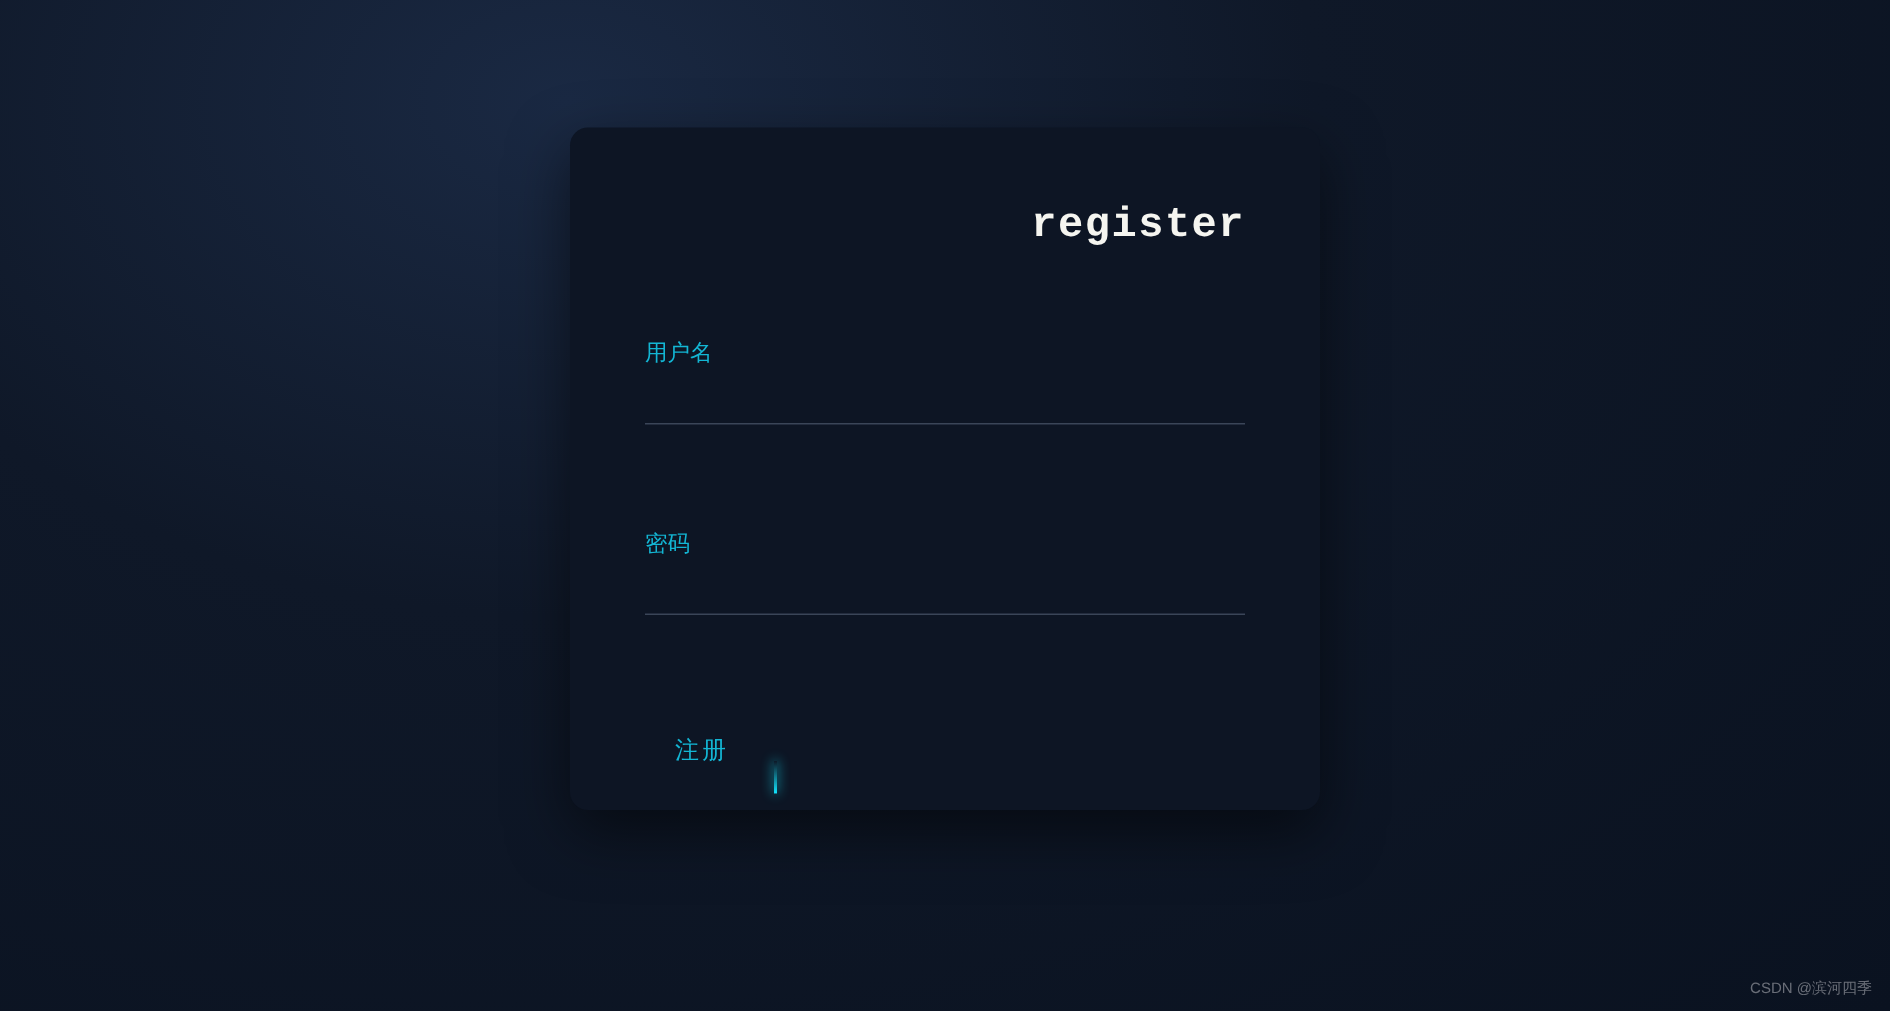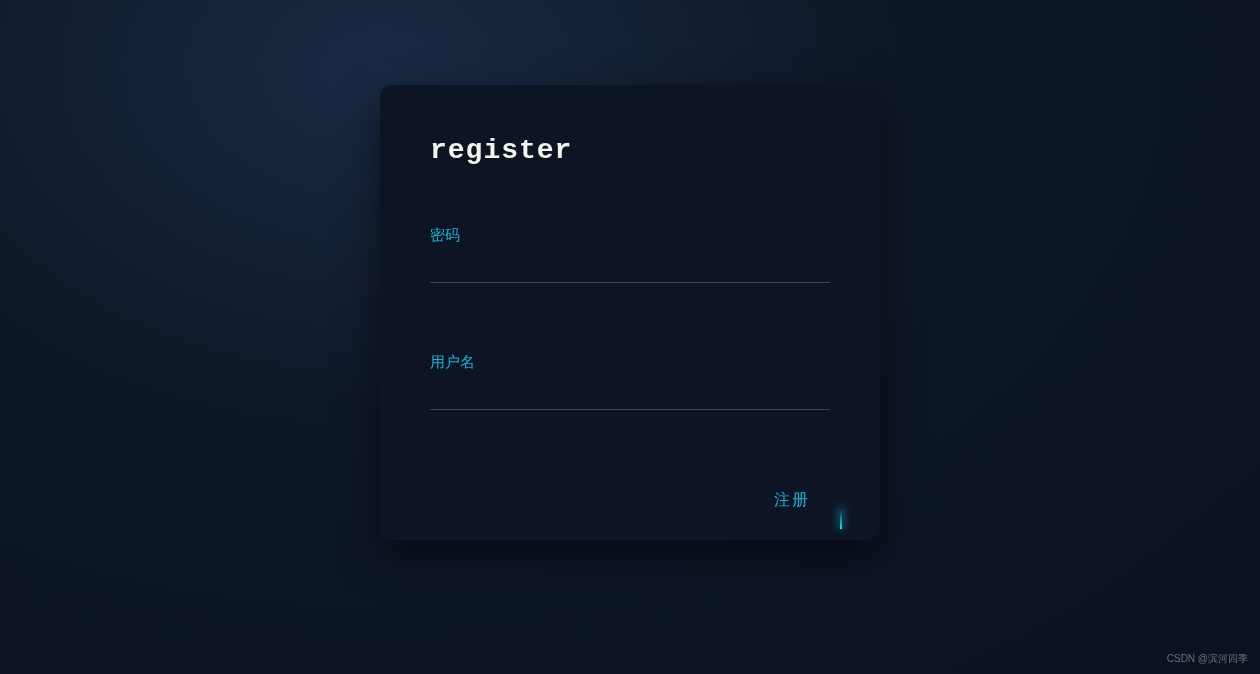--- a/index.html
+++ b/index.html
@@ -24,21 +24,21 @@
     .card {
       width: 500px;
       height: 455px;
       background: #0d1524;
       border-radius: 12px;
       padding: 50px;
       box-shadow: 0 15px 40px rgba(0, 0, 0, 0.5);
     }
     
     .title {
-      text-align: left;
+      text-align: right;
       color: #f5f5f0;
       font-family: 'Courier New', Courier, monospace;
       font-size: 28px;
       font-weight: bold;
       margin-bottom: 60px;
       letter-spacing: 1px;
     }
     
     .field-group {
       position: relative;
@@ -59,21 +59,21 @@
       border: none;
       border-bottom: 1px solid #3a4558;
       color: #fff;
       font-size: 15px;
       padding: 4px 0;
       outline: none;
     }
     
     .submit-wrap {
       display: flex;
-      justify-content: flex-end;
+      justify-content: flex-start;
       margin-top: 40px;
     }
     
     .submit-btn {
       position: relative;
       background: transparent;
       border: none;
       color: #13b6d4;
       font-size: 16px;
       padding: 10px 20px;
@@ -103,27 +103,27 @@
       font-family: 'Microsoft YaHei', sans-serif;
     }
   </style>
 </head>
 <body>
 
 <div class="card">
   <h2 class="title">register</h2>
 
   <div class="field-group">
-    <label class="field-label">密码</label>
-    <input type="password" class="field-input" value="" style="">
+    <label class="field-label">用户名</label>
+    <input type="text" class="field-input" value="" style="">
   </div>
 
   <div class="field-group">
-    <label class="field-label">用户名</label>
-    <input type="text" class="field-input" value="" style="">
+    <label class="field-label">密码</label>
+    <input type="password" class="field-input" value="" style="">
   </div>
 
   <div class="submit-wrap">
     <button class="submit-btn">注册</button>
   </div>
 </div>
 
 <div class="watermark">CSDN @滨河四季</div>
 
 </body></html>

